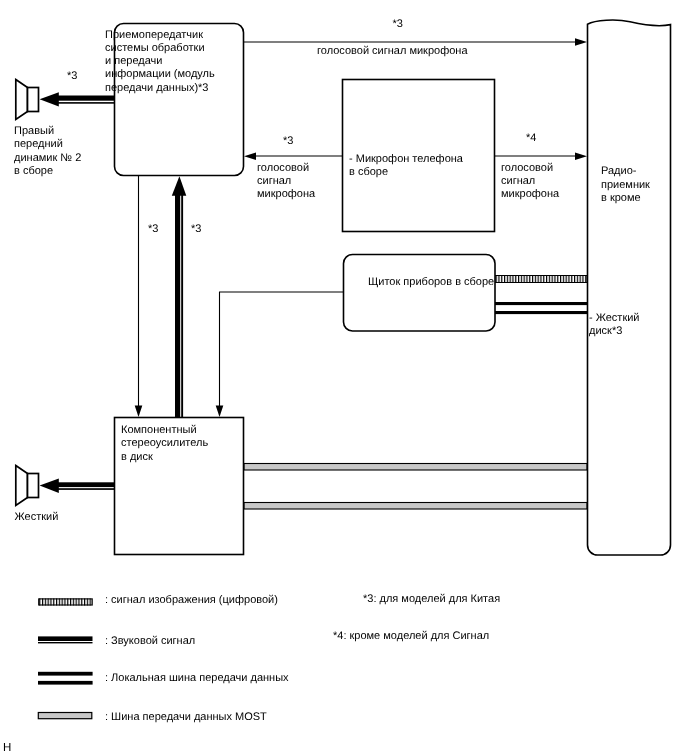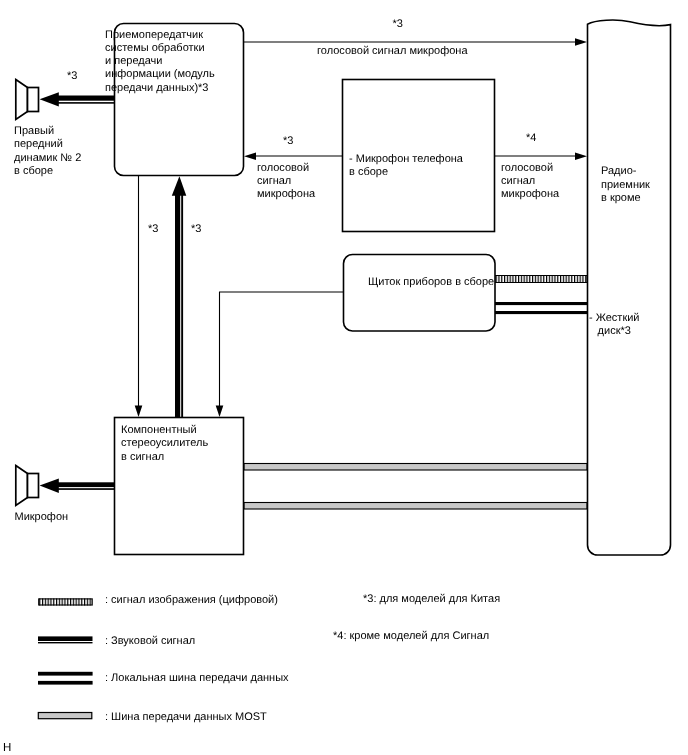--- a/index.html
+++ b/index.html
@@ -127,35 +127,35 @@
 передачи данных)*3</div>
 
 
   <div class="tx" style="left:349px;top:152.8px;">- Микрофон телефона
 в сборе</div>
 
   <div class="tx" style="left:350px;top:276px;margin-left:18px;">Щиток приборов в сборе</div>
 
   <div class="tx" style="left:121px;top:424px;">Компонентный
 стереоусилитель
-в сигнал</div>
+в диск</div>
 
   <div class="tx" style="left:601px;top:165.3px;">Радио-
 приемник
 в кроме</div>
 
-  <div class="tx" style="left:589px;top:311.5px;text-align:center;">- Жесткий
+  <div class="tx" style="left:589px;top:311.5px;">- Жесткий
 диск*3</div>
 
   <div class="tx" style="left:14px;top:125px;">Правый
 передний
 динамик № 2
 в сборе</div>
 
-  <div class="tx" style="left:14.5px;top:511px;">Микрофон</div>
+  <div class="tx" style="left:14.5px;top:511px;">Жесткий</div>
 
   <div class="tx" style="left:392.5px;top:18px;">*3</div>
   <div class="tx" style="left:317px;top:44.7px;">голосовой сигнал микрофона</div>
 
   <div class="tx" style="left:283px;top:135px;">*3</div>
   <div class="tx" style="left:257px;top:161.5px;">голосовой
 сигнал
 микрофона</div>
 
   <div class="tx" style="left:526px;top:132px;">*4</div>

